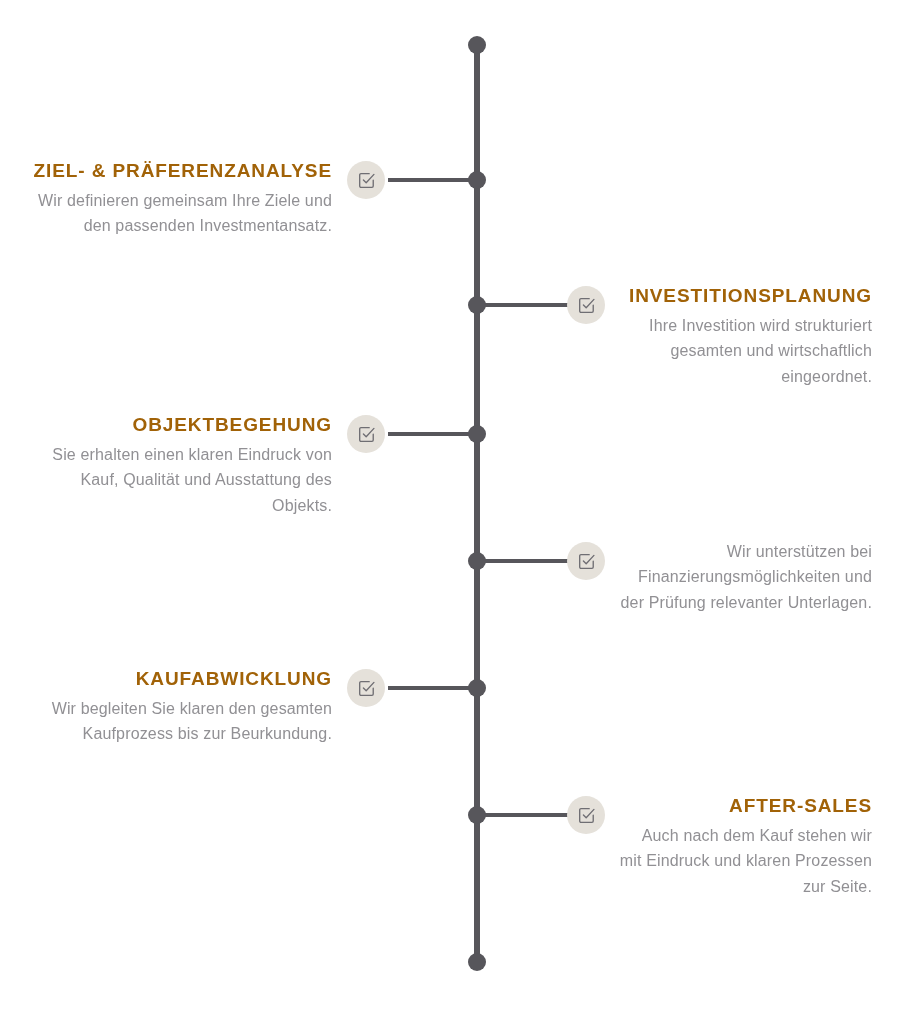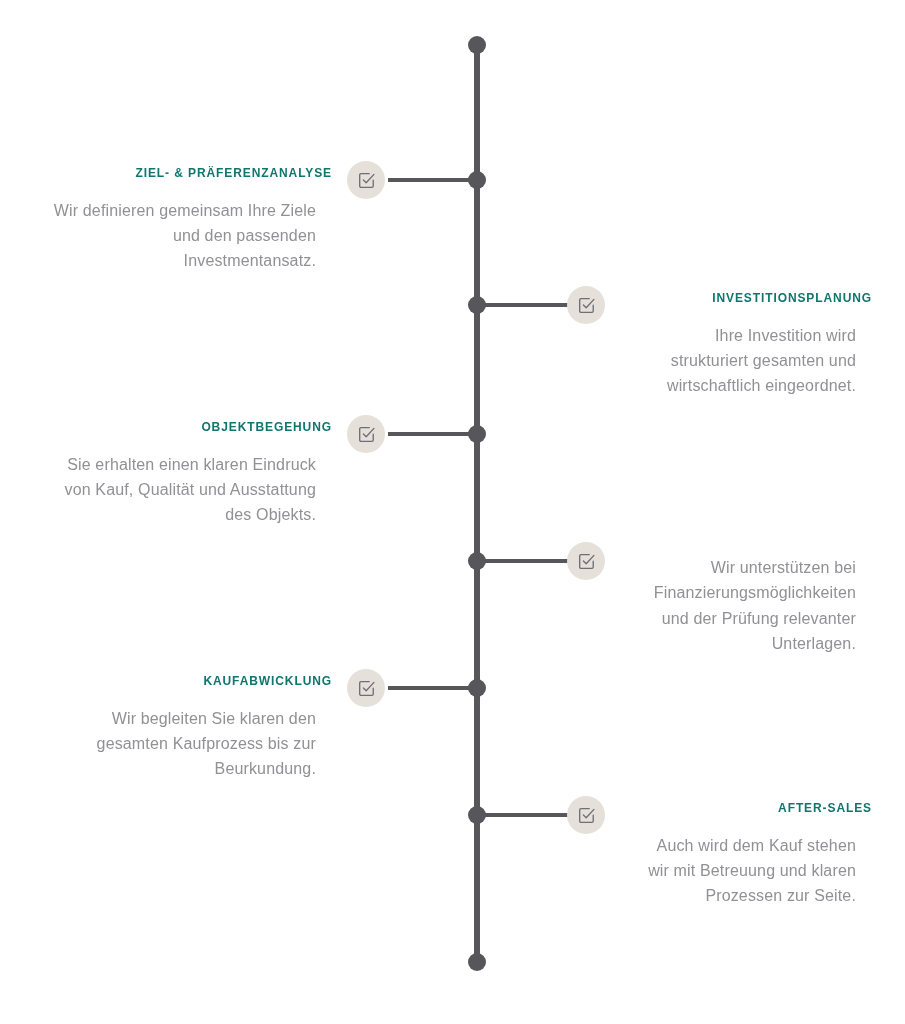--- a/index.html
+++ b/index.html
@@ -98,34 +98,34 @@
     width: 300px;
     text-align: right;
   }
   .row.right .content {
     left: 619px;
     width: 253px;
     text-align: right;
   }
 
   .step-title {
-    font-size: 12px;
+    font-size: 19px;
     font-weight: 600;
     letter-spacing: 0.9px;
-    color: #0f766e;
+    color: #a16207;
     line-height: 1.32;
-    margin: 8px 0 5px 0;
+    margin: 0 0 5px 0;
     text-transform: uppercase;
   }
   .step-desc {
     font-size: 16px;
     font-weight: 400;
     color: #919094;
     line-height: 1.58;
-    margin: 16px;
+    margin: 0;
     letter-spacing: 0.15px;
     overflow-wrap: break-word;
     word-break: break-word;
   }
 </style>
 </head>
 <body>
 
 <div id="stage">
 
@@ -211,17 +211,17 @@
     <div class="connector"></div>
     <div class="node-dot"></div>
     <div class="badge">
       <svg width="19" height="19" viewBox="0 0 24 24" fill="none" stroke="#6f6e73" stroke-width="1.7" stroke-linecap="round" stroke-linejoin="round" aria-hidden="true">
         <path d="M20.5 11.6V19a1.6 1.6 0 0 1-1.6 1.6H5a1.6 1.6 0 0 1-1.6-1.6V5A1.6 1.6 0 0 1 5 3.4h10.4"></path>
         <polyline points="8.1,11.3 11.6,14.8 21.4,4.3"></polyline>
       </svg>
     </div>
     <div class="content">
       <p class="step-title">AFTER-SALES</p>
-      <p class="step-desc">Auch wird dem Kauf stehen wir mit Betreuung und klaren Prozessen zur Seite.</p>
+      <p class="step-desc">Auch nach dem Kauf stehen wir mit Eindruck und klaren Prozessen zur Seite.</p>
     </div>
   </div>
 
 </div>
 
 </body></html>

